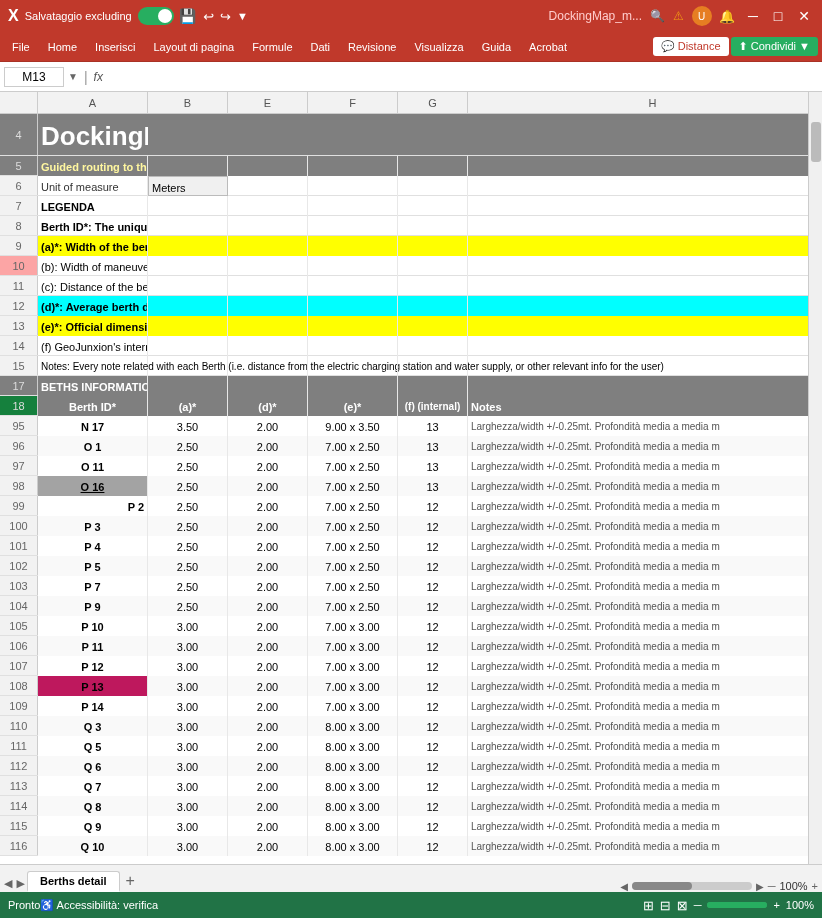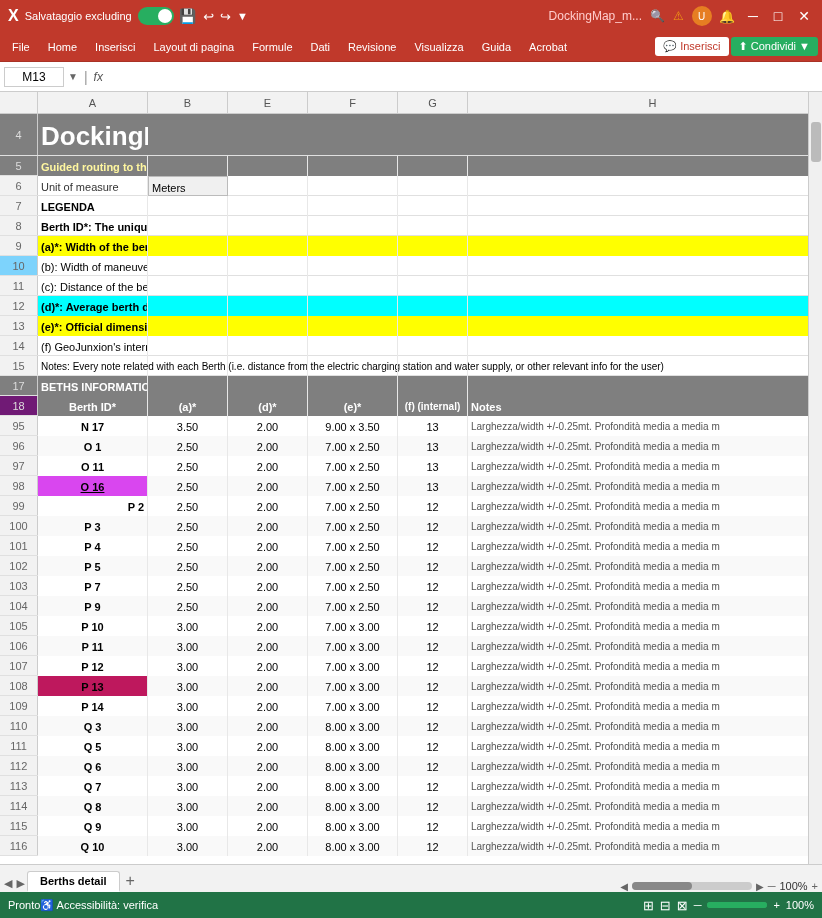--- a/index.html
+++ b/index.html
@@ -230,21 +230,21 @@
   <span class="menu-item">File</span>
   <span class="menu-item">Home</span>
   <span class="menu-item">Inserisci</span>
   <span class="menu-item">Layout di pagina</span>
   <span class="menu-item">Formule</span>
   <span class="menu-item">Dati</span>
   <span class="menu-item">Revisione</span>
   <span class="menu-item">Visualizza</span>
   <span class="menu-item">Guida</span>
   <span class="menu-item">Acrobat</span>
-  <button class="comments-btn">💬 Inserisci</button>
+  <button class="comments-btn">💬 Distance</button>
   <button class="share-btn">⬆ Condividi ▼</button>
 </div>
 
 <div class="formula-bar">
   <input class="cell-ref" value="M13" style="">
   <span style="font-size:10px;color:#666;">▼</span>
   <span class="formula-sep">|</span>
   <span style="font-size:12px;color:#555;font-style:italic;">fx</span>
   <input class="formula-input" value="" style="">
 </div>
@@ -317,21 +317,21 @@
       <div class="row-num" style="background:#f2f2f2;color:#666;">9</div>
       <div class="cell col-a" style="background:#ffff00;font-weight:bold;">(a)*: Width of the berth;</div>
       <div class="cell col-b" style="background:#ffff00;"></div>
       <div class="cell col-e" style="background:#ffff00;"></div>
       <div class="cell col-f" style="background:#ffff00;"></div>
       <div class="cell col-g" style="background:#ffff00;"></div>
       <div class="cell col-h" style="background:#ffff00;"></div>
     </div>
 
     <div class="spreadsheet-row" style="height:20px;">
-      <div class="row-num" style="background:#7dd3fc;color:#666;">10</div>
+      <div class="row-num" style="background:#fca5a5;color:#666;">10</div>
       <div class="cell col-a" style="font-size:11px;">(b): Width of maneuvering space corresponding to the berth (excluding laid mooring obstacles);</div>
       <div class="cell col-b"></div>
       <div class="cell col-e"></div>
       <div class="cell col-f"></div>
       <div class="cell col-g"></div>
       <div class="cell col-h"></div>
     </div>
 
     <div class="spreadsheet-row" style="height:20px;">
       <div class="row-num" style="background:#f2f2f2;color:#666;">11</div>
@@ -388,21 +388,21 @@
       <div class="row-num" style="background:#7f7f7f;color:#ddd;">17</div>
       <div class="cell col-a" style="background:#7f7f7f;color:white;font-weight:bold;">BETHS INFORMATION (textual)</div>
       <div class="cell col-b" style="background:#7f7f7f;"></div>
       <div class="cell col-e" style="background:#7f7f7f;"></div>
       <div class="cell col-f" style="background:#7f7f7f;"></div>
       <div class="cell col-g" style="background:#7f7f7f;"></div>
       <div class="cell col-h" style="background:#7f7f7f;"></div>
     </div>
 
     <div class="spreadsheet-row" style="height:20px;background:#7f7f7f;">
-      <div class="row-num" style="background:#701a75;color:#ddd;">18</div>
+      <div class="row-num" style="background:#15803d;color:#ddd;">18</div>
       <div class="cell col-a" style="background:#7f7f7f;color:white;font-weight:bold;text-align:center;">Berth ID*</div>
       <div class="cell col-b" style="background:#7f7f7f;color:white;font-weight:bold;text-align:center;">(a)*</div>
       <div class="cell col-e" style="background:#7f7f7f;color:white;font-weight:bold;text-align:center;">(d)*</div>
       <div class="cell col-f" style="background:#7f7f7f;color:white;font-weight:bold;text-align:center;">(e)*</div>
       <div class="cell col-g" style="background:#7f7f7f;color:white;font-weight:bold;text-align:center;font-size:10px;">(f) (internal)</div>
       <div class="cell col-h" style="background:#7f7f7f;color:white;font-weight:bold;">Notes</div>
     </div>
 
     <div id="data-rows-container">
         <div class="spreadsheet-row" style="height: 20px; background: white;">
@@ -427,21 +427,21 @@
     <div class="row-num" style="background:#f2f2f2;color:#666;line-height:20px;">97</div>
     <div class="cell col-a" style="background:white;text-align:center;font-weight:bold;color:#000;">O 11</div>
     <div class="cell col-b" style="background:white;text-align:center;">2.50</div>
     <div class="cell col-e" style="background:white;text-align:center;">2.00</div>
     <div class="cell col-f" style="background:white;text-align:center;">7.00 x 2.50</div>
     <div class="cell col-g" style="background:white;text-align:center;">13</div>
     <div class="cell col-h" style="background:white;font-size:10px;color:#555;overflow:hidden;white-space:nowrap;">Larghezza/width +/-0.25mt. Profondità media a media m</div>
   </div>
         <div class="spreadsheet-row" style="height: 20px; background: rgb(249, 249, 249);">
     <div class="row-num" style="background:#f2f2f2;color:#666;line-height:20px;">98</div>
-    <div class="cell col-a" style="background:#d946ef;text-align:center;font-weight:bold;color:#000;text-decoration:underline;">O 16</div>
+    <div class="cell col-a" style="background:#a3a3a3;text-align:center;font-weight:bold;color:#000;text-decoration:underline;">O 16</div>
     <div class="cell col-b" style="background:rgb(249, 249, 249);text-align:center;">2.50</div>
     <div class="cell col-e" style="background:rgb(249, 249, 249);text-align:center;">2.00</div>
     <div class="cell col-f" style="background:rgb(249, 249, 249);text-align:center;">7.00 x 2.50</div>
     <div class="cell col-g" style="background:rgb(249, 249, 249);text-align:center;">13</div>
     <div class="cell col-h" style="background:rgb(249, 249, 249);font-size:10px;color:#555;overflow:hidden;white-space:nowrap;">Larghezza/width +/-0.25mt. Profondità media a media m</div>
   </div>
         <div class="spreadsheet-row" style="height: 20px; background: white;">
     <div class="row-num" style="background:#f2f2f2;color:#666;line-height:20px;">99</div>
     <div class="cell col-a" style="background:white;text-align:right;font-weight:bold;color:#000;">P 2</div>
     <div class="cell col-b" style="background:white;text-align:center;">2.50</div>

